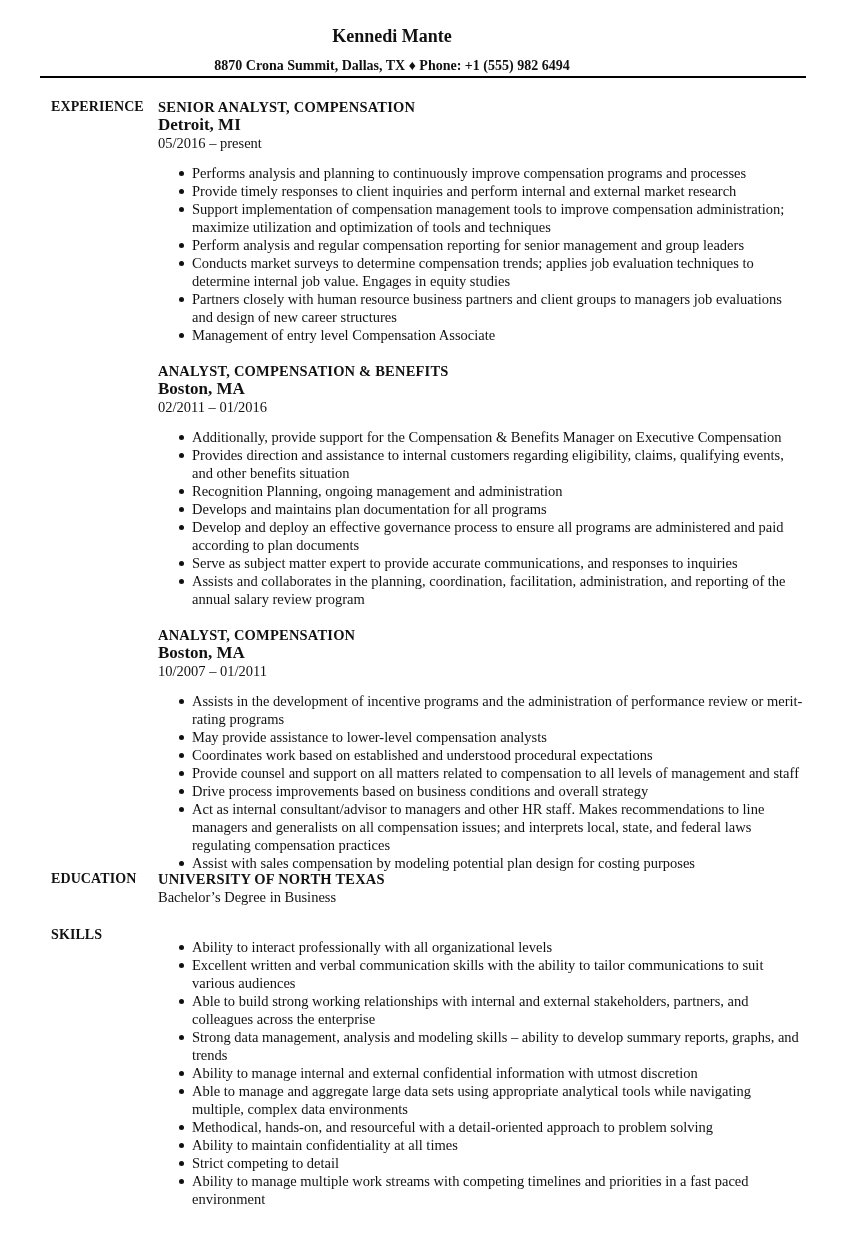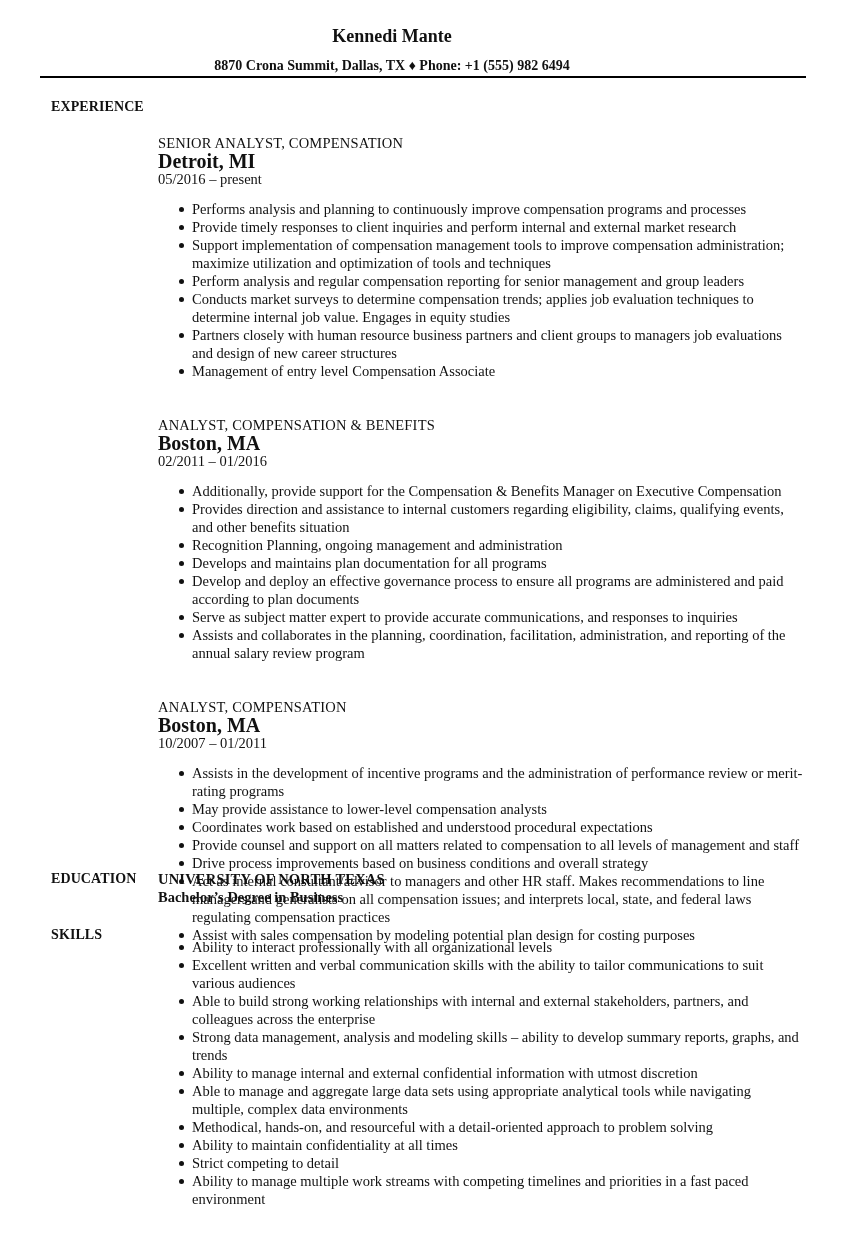--- a/index.html
+++ b/index.html
@@ -12,31 +12,31 @@
     .name { font-size: 18px; font-weight: bold; line-height: 22px; }
     .contact { margin-top: 10px; font-size: 14px; font-weight: bold; line-height: 18px; }
     .rule { position: absolute; top: 76px; left: 40px; width: 766px; height: 2px; background: #000; }
     .section { position: absolute; left: 0; width: 860px; }
     .section-label {
       position: absolute; left: 51px; top: 0;
       font-weight: bold; font-size: 14px; line-height: 18px; letter-spacing: 0.1px;
     }
     .section-body { position: absolute; left: 158px; top: 0; width: 660px; }
     .job { margin-bottom: 18px; }
-    .job-title { font-weight: normal; font-size: 14.5px; line-height: 18px; letter-spacing: 0.2px; margin-top: 36px; }
-    .job-loc { font-weight: bold; font-size: 20px; line-height: 18px; }
+    .job-title { font-weight: bold; font-size: 14.5px; line-height: 18px; letter-spacing: 0.2px; }
+    .job-loc { font-weight: bold; font-size: 17px; line-height: 18px; }
     .job-dates { font-size: 14.5px; line-height: 18px; }
     ul { margin: 12px; padding: 0; list-style: none; }
     li { position: relative; padding-left: 22px; line-height: 18px; font-size: 14.5px; }
     li .dot {
       position: absolute; left: 9px; top: 7px; width: 5px; height: 5px;
       border-radius: 50%; background: #111;
     }
     .edu-school { font-weight: bold; line-height: 18px; letter-spacing: 0.2px; }
-    .edu-degree { font-weight: bold; line-height: 18px; }
+    .edu-degree { font-weight: normal; line-height: 18px; }
   </style>
 </head>
 <body>
 
 <div class="header">
   <div class="name">Kennedi Mante</div>
   <div class="contact">8870 Crona Summit, Dallas, TX ♦ Phone: +1 (555) 982 6494</div>
 </div>
 <div class="rule"></div>
 

